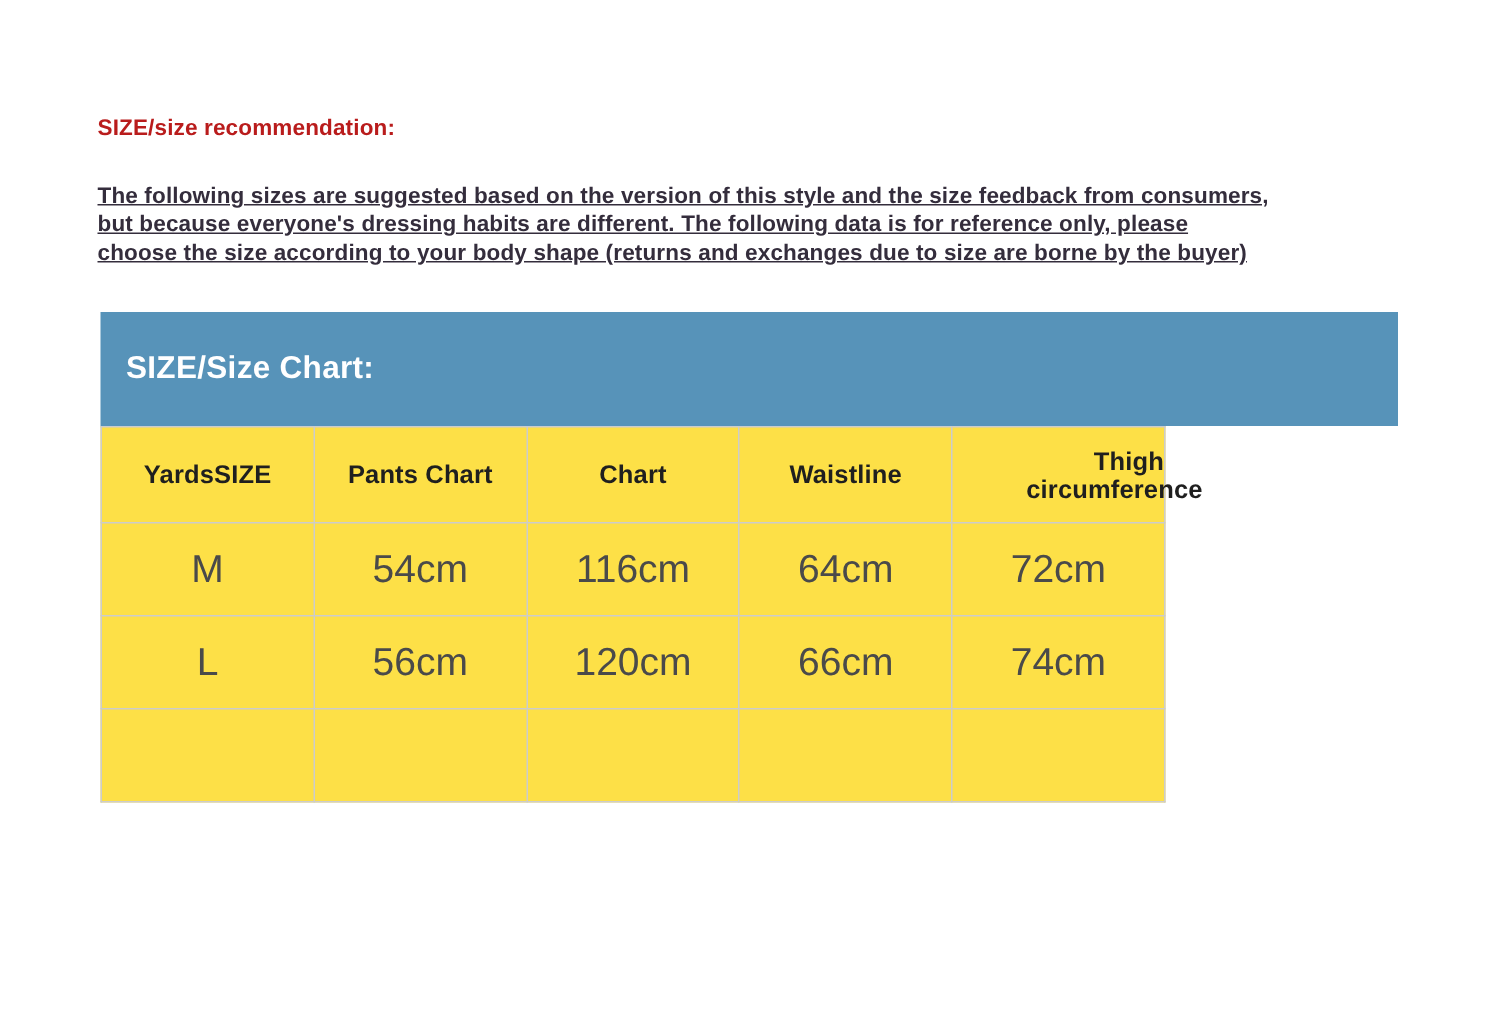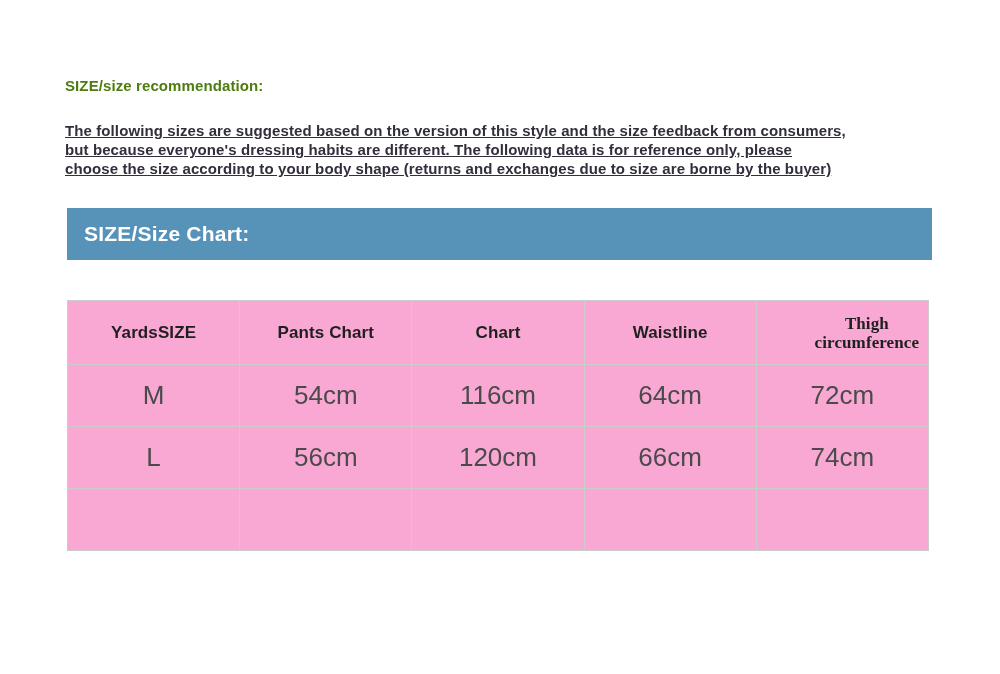--- a/index.html
+++ b/index.html
@@ -14,21 +14,21 @@
     height: 674px;
     background: #ffffff;
     overflow: hidden;
   }
   .rec-heading {
     position: absolute;
     left: 65px;
     top: 77px;
     font-size: 15px;
     font-weight: bold;
-    color: #4d7c0f;
+    color: #b91c1c;
     letter-spacing: 0.1px;
   }
   .rec-paragraph {
     position: absolute;
     left: 65px;
     top: 121px;
     width: 920px;
     font-size: 15px;
     font-weight: bold;
     line-height: 19px;
@@ -37,60 +37,58 @@
     letter-spacing: 0.1px;
     text-decoration: underline;
   }
   .chart-wrap {
     position: absolute;
     left: 67px;
     top: 208px;
     width: 865px;
   }
   .chart-header {
-    height: 52px;
+    height: 76px;
     background: #5793b9;
     display: flex;
     align-items: center;
     padding-left: 17px;
     box-sizing: border-box;
   }
   .chart-header .chart-title {
     color: #ffffff;
     font-size: 21px;
     font-weight: bold;
     letter-spacing: 0.2px;
   }
   table.size-table {
-    width: 862px;
+    width: 710px;
     border-collapse: collapse;
     table-layout: fixed;
-    background: #f9a8d4;
-    margin-top: 40px;
+    background: #fde047;
   }
   .size-table th,
   .size-table td {
     border: 1px solid #cccccc;
     text-align: center;
     vertical-align: middle;
     padding: 0;
     overflow: visible;
   }
   .size-table thead tr { height: 64px; }
   .size-table th {
     font-size: 17px;
     font-weight: bold;
     color: #1f1f1f;
     letter-spacing: 0.1px;
   }
   .size-table th.thigh-col {
-    text-align: center;
+    text-align: right;
     padding-left: 49px;
     line-height: 19px;
-    font-family: Liberation Serif, serif;
   }
   .size-table tbody tr { height: 62px; }
   .size-table td {
     font-size: 26px;
     font-weight: 400;
     color: #4a4a4a;
   }
 </style>
 </head>
 <body>

